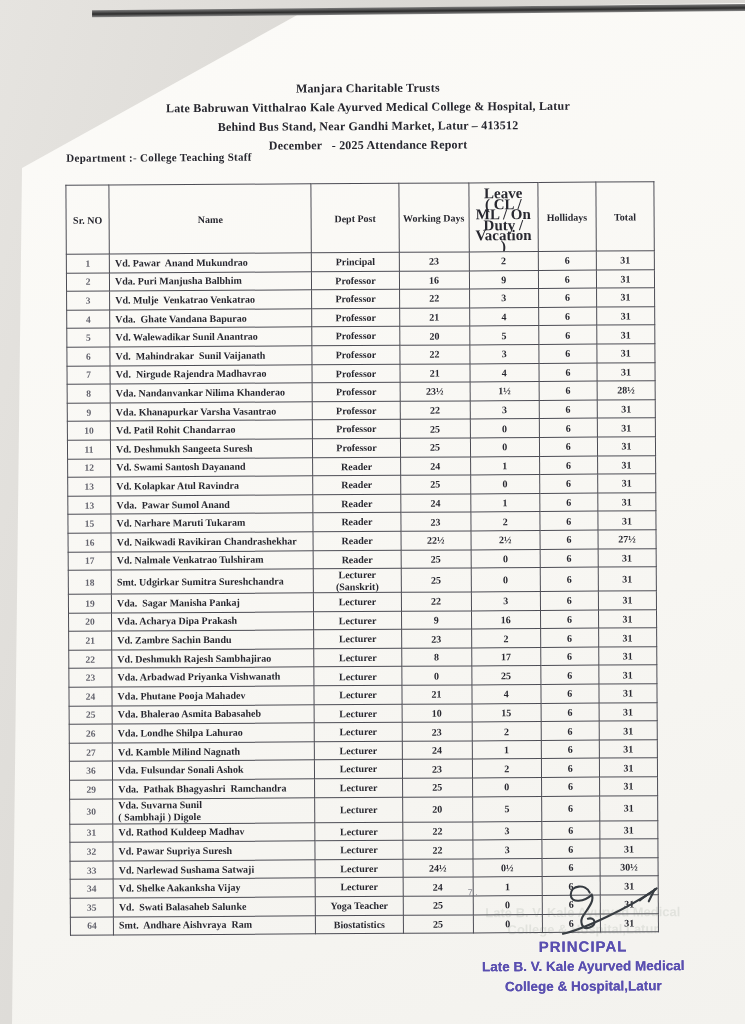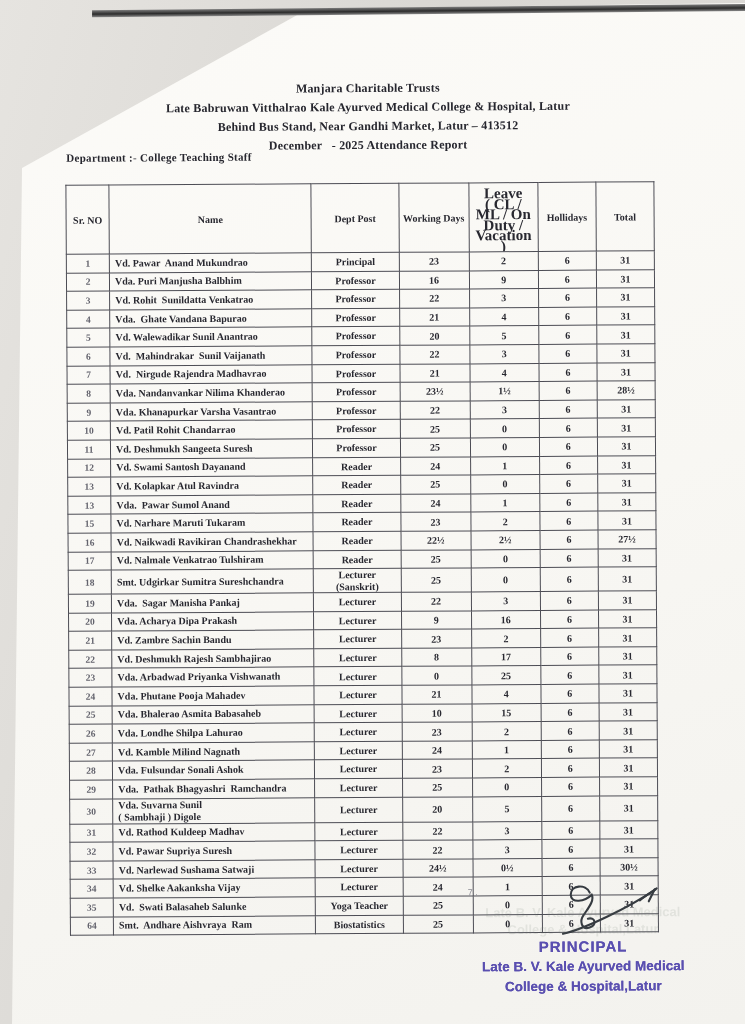--- a/index.html
+++ b/index.html
@@ -108,21 +108,21 @@
               <td class="c-sr">2</td>
               <td class="c-name">Vda. Puri Manjusha Balbhim</td>
               <td class="c-post">Professor</td>
               <td class="c-num">16</td>
               <td class="c-num">9</td>
               <td class="c-num">6</td>
               <td class="c-num">31</td>
             </tr>
             <tr>
               <td class="c-sr">3</td>
-              <td class="c-name">Vd. Rohit  Sunildatta Venkatrao</td>
+              <td class="c-name">Vd. Mulje  Venkatrao Venkatrao</td>
               <td class="c-post">Professor</td>
               <td class="c-num">22</td>
               <td class="c-num">3</td>
               <td class="c-num">6</td>
               <td class="c-num">31</td>
             </tr>
             <tr>
               <td class="c-sr">4</td>
               <td class="c-name">Vda.  Ghate Vandana Bapurao</td>
               <td class="c-post">Professor</td>
@@ -333,21 +333,21 @@
             <tr>
               <td class="c-sr">27</td>
               <td class="c-name">Vd. Kamble Milind Nagnath</td>
               <td class="c-post">Lecturer</td>
               <td class="c-num">24</td>
               <td class="c-num">1</td>
               <td class="c-num">6</td>
               <td class="c-num">31</td>
             </tr>
             <tr>
-              <td class="c-sr">28</td>
+              <td class="c-sr">36</td>
               <td class="c-name">Vda. Fulsundar Sonali Ashok</td>
               <td class="c-post">Lecturer</td>
               <td class="c-num">23</td>
               <td class="c-num">2</td>
               <td class="c-num">6</td>
               <td class="c-num">31</td>
             </tr>
             <tr>
               <td class="c-sr">29</td>
               <td class="c-name">Vda.  Pathak Bhagyashri  Ramchandra</td>

